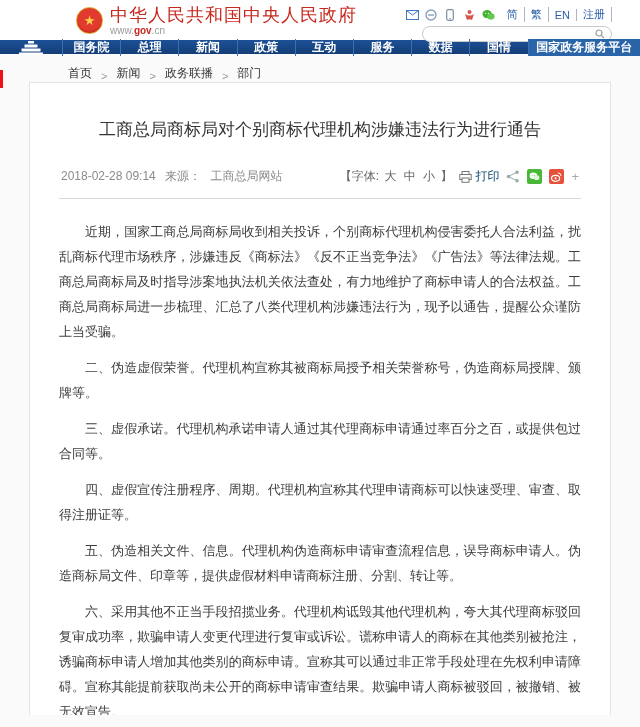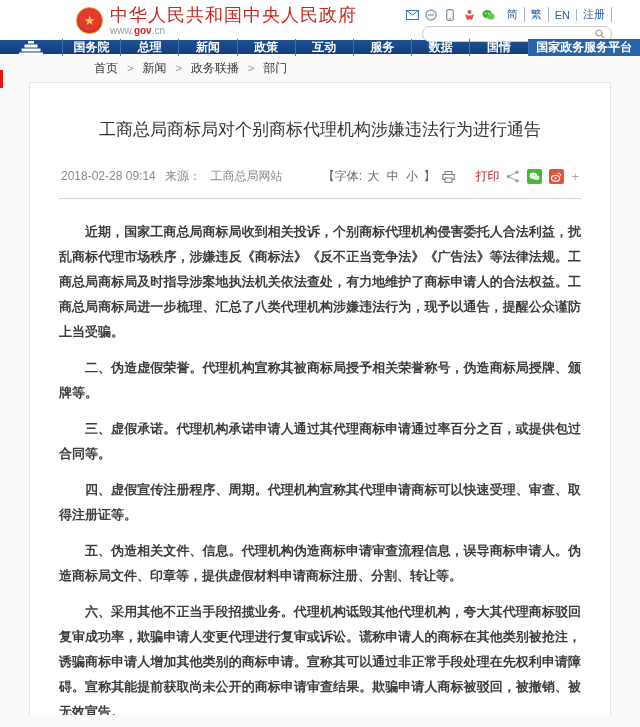--- a/index.html
+++ b/index.html
@@ -29,41 +29,41 @@
   .search-pill{ width:190px; height:16px; border:1px solid #c9c9c9; border-radius:9px; background:#fff;
     display:flex; align-items:center; padding:0 6px; }
   .search-pill input{ flex:1; border:none; outline:none; font-size:10px; background:transparent; }
   
   .nav{ height:14px; background:linear-gradient(#1d5097,#133e77); display:flex; align-items:center; }
   .nav-home{ width:62px; display:flex; align-items:center; justify-content:center; cursor:pointer; }
   .nav-item{ flex:1; color:#fff; font-size:12px; font-weight:bold; display:flex; align-items:center;
     justify-content:center; border-left:1px solid #3c6fb2; cursor:pointer; white-space:nowrap; }
   .nav-item.highlight{ flex:1.95; background:#2a64a8; }
   
-  .breadcrumb{ height:28px; display:flex; align-items:center; padding-left:68px; font-size:12px; color:#333; background:#fafafa;margin-left:26px; }
+  .breadcrumb{ height:28px; display:flex; align-items:flex-end; padding-left:68px; font-size:12px; color:#333; background:#fafafa; }
   .crumb{ cursor:pointer; }
   .crumb-sep{ color:#999; font-size:11px; margin:0 9px; }
   .red-strip{ position:absolute; left:0; top:70px; width:3px; height:18px; background:#ee1111; }
   
   .article-box{ width:582px; margin:0 auto; background:#fff; border:1px solid #e3e3e3; border-bottom:none;
     height:633px; padding:0 29px; overflow:hidden; }
   .article-title{ margin:28px 6px 20px; text-align:center; font-size:17px; color:#333; font-weight:400; line-height:37px; }
   .meta-row{ display:flex; justify-content:space-between; align-items:center; font-size:12px; color:#8a8a8a;
     padding:0 2px 13px; border-bottom:1px solid #d8d8d8; }
   .meta-left span{ margin-right:6px;margin-top:43px; }
   .meta-right{ display:flex; align-items:center; gap:7px; color:#666; }
   .font-ctl span.sz{ cursor:pointer; margin:0 2px; }
-  .print-btn{ display:flex; align-items:center; gap:20px; cursor:pointer; color:#b91c1c; }
+  .print-btn{ display:flex; align-items:center; gap:3px; cursor:pointer; color:#0c4a6e; }
   .share-sq{ width:15px; height:15px; border-radius:2px; display:inline-flex; align-items:center; justify-content:center; cursor:pointer; }
   .share-sq.wechat{ background:#49b837; }
   .share-sq.weibo{ background:#e6513c; }
   .share-more{ color:#aaa; font-size:13px; cursor:pointer; }
   .share-net{ cursor:pointer; display:inline-flex; }
   .article-body{ padding-top:9px; }
-  .article-body p{ font-size:13px; color:#3c3c3c; line-height:25px; text-indent:2em; margin:11px 0; text-align:justify;font-weight:bold; }
+  .article-body p{ font-size:13px; color:#3c3c3c; line-height:25px; text-indent:2em; margin:11px 0; text-align:justify; }
 </style>
 </head>
 <body>
 
 <div class="site-header">
   <div class="logo-wrap">
     <div class="emblem">
       <span>★</span>
     </div>
     <div class="logo-text">

